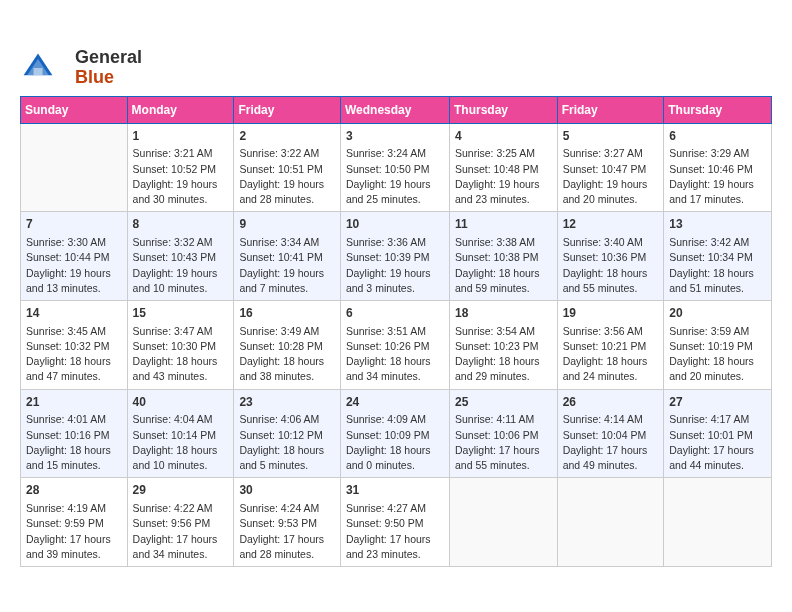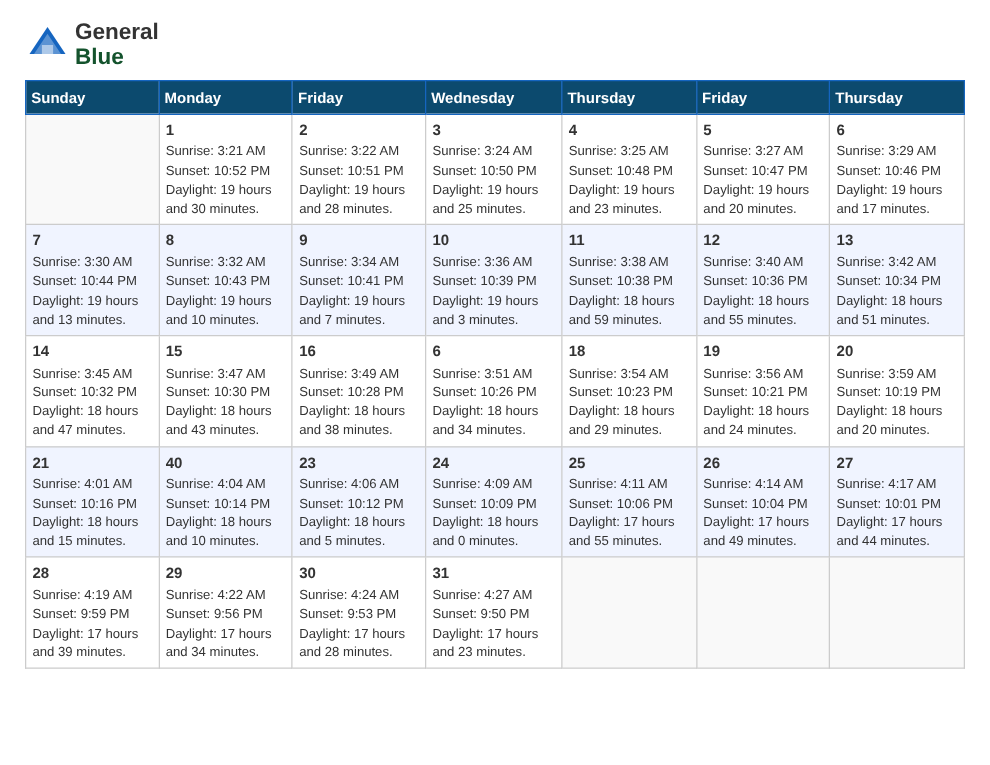--- a/index.html
+++ b/index.html
@@ -15,29 +15,30 @@
     }
     .header {
       display: flex;
       justify-content: space-between;
       align-items: flex-start;
       margin-bottom: 8px;
     }
     .logo {
       display: flex;
       align-items: center;
-      gap: 4px;
+      gap: 19px;
+      margin-top: 32px;
     }
     .logo-text {
       font-size: 18px;
       font-weight: bold;
       line-height: 1.1;
     }
     .logo-text .general { color: #333; }
-    .logo-text .blue { color: #14532d; }
+    .logo-text .blue { color: #c2410c; }
     .logo-icon {
       width: 36px;
       height: 36px;
     }
     .title-section {
       text-align: right;
     }
     .month-title {
       font-size: 38px;
       font-weight: bold;
@@ -49,21 +50,21 @@
       color: #555;
       margin-top: 2px;
     }
     .calendar {
       width: 100%;
       border-collapse: collapse;
       border: 1px solid #ccc;
       font-size: 11px;
     }
     .calendar th {
-      background-color: #0c4a6e;
+      background-color: #ec4899;
       color: #fff;
       padding: 6px 4px;
       text-align: left;
       font-size: 12px;
       font-weight: bold;
       border: 1px solid #1565C0;
     }
     .calendar td {
       border: 1px solid #ccc;
       vertical-align: top;

